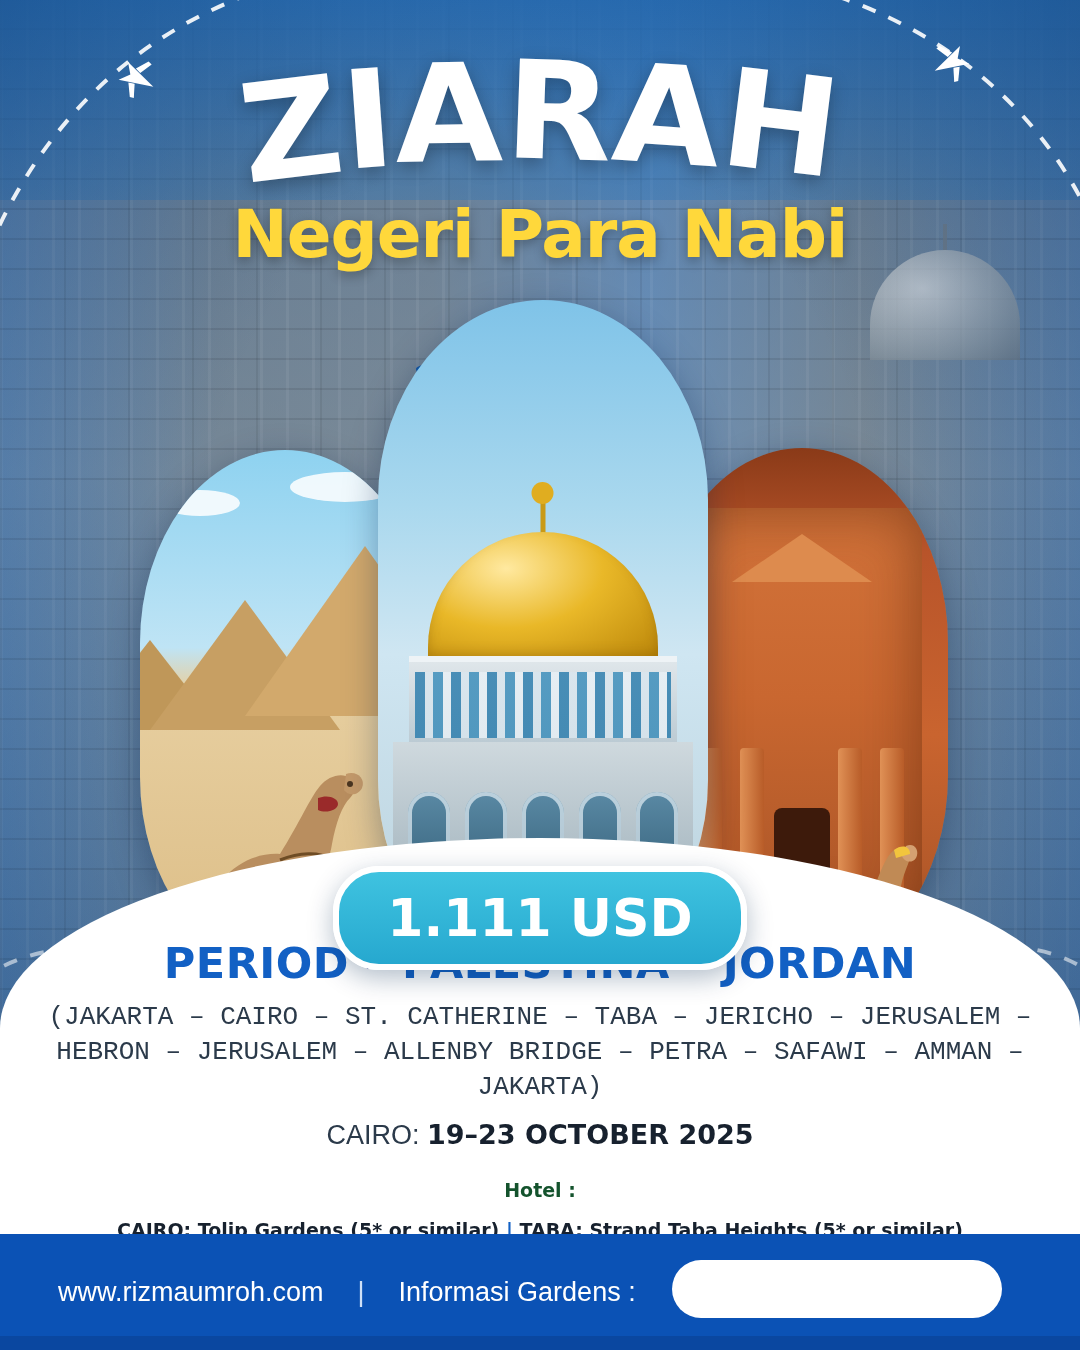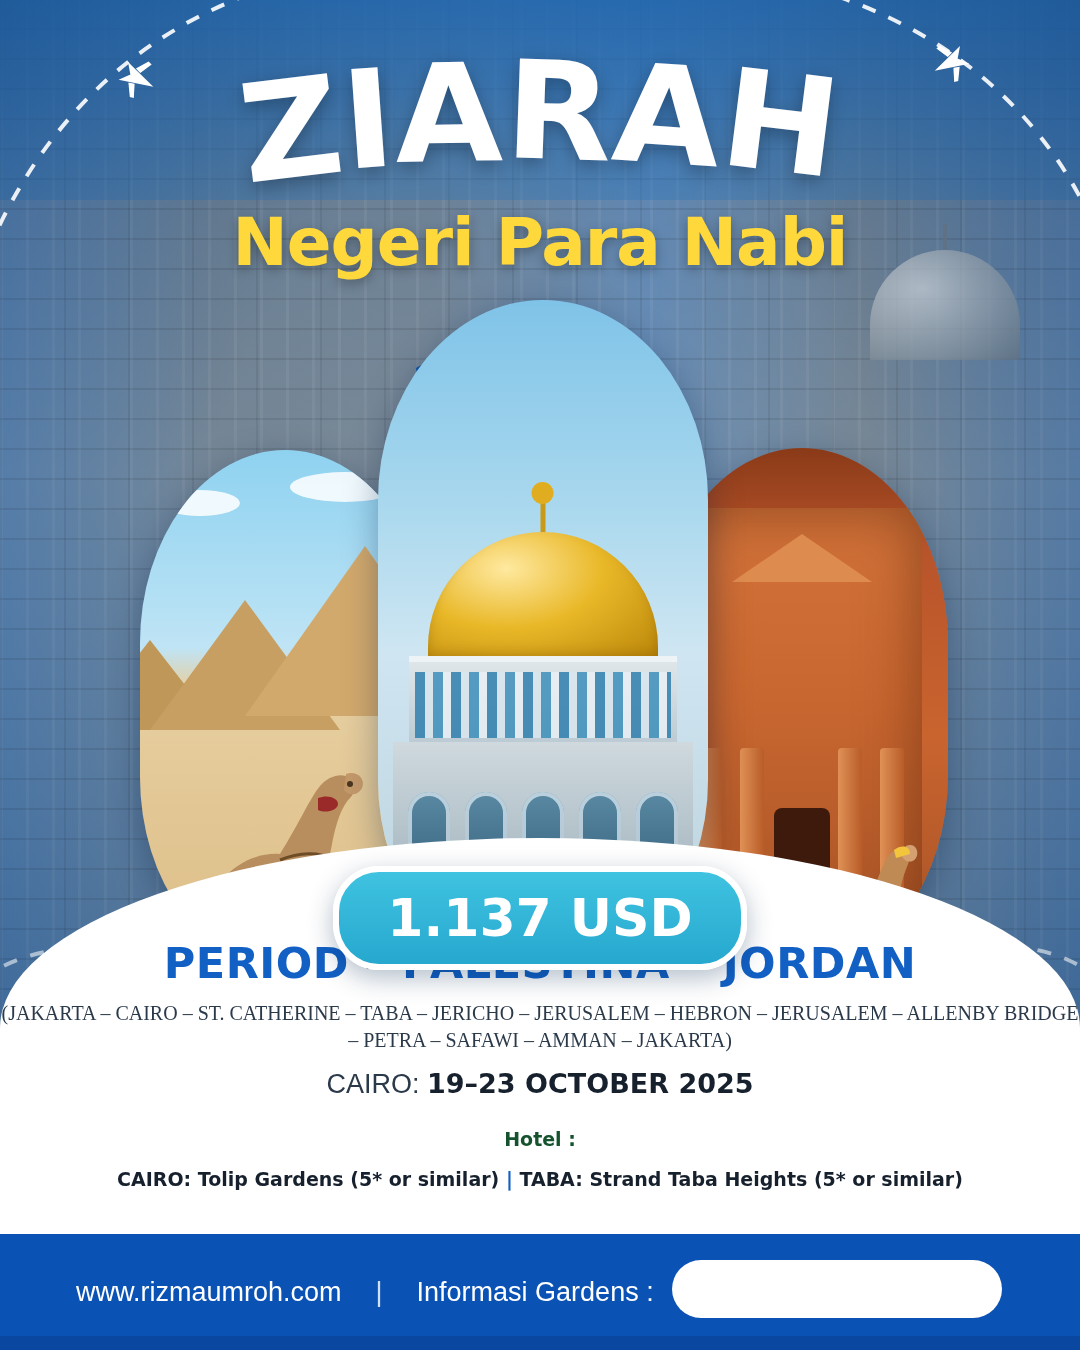--- a/index.html
+++ b/index.html
@@ -99,21 +99,21 @@
     display: inline-block;
   }
   .ziarah .l1 { transform: rotate(-7deg) translateY(14px); }
   .ziarah .l2 { transform: rotate(-4deg) translateY(4px); }
   .ziarah .l3 { transform: rotate(-1deg) translateY(-2px); }
   .ziarah .l4 { transform: rotate(2deg)  translateY(-4px); }
   .ziarah .l5 { transform: rotate(4deg)  translateY(0px); }
   .ziarah .l6 { transform: rotate(7deg)  translateY(8px); }
 
   .subhead {
-    margin-top: 20px;
+    margin-top: 12px;
     font-family: "DejaVu Sans", sans-serif;
     font-weight: bold;
     font-size: 66px;
     color: #ffd83b;
     text-shadow: 0 4px 12px rgba(0,0,0,0.30);
     letter-spacing: -1px;
   }
 
   
   .logo {
@@ -382,22 +382,22 @@
   .route-title {
     font-family: "DejaVu Sans", sans-serif;
     font-weight: bold;
     font-size: 43px;
     color: #1260c4;
     letter-spacing: 0.5px;
   }
   .route-title .dash { color: #2d3a8c; }
   .route-sub {
     margin-top: 12px;
-    font-family: Liberation Serif, serif;
-    font-size: 20px;
+    font-family: Liberation Mono, monospace;
+    font-size: 26px;
     color: #2b3a4a;
     line-height: 1.35;
   }
   .period {
     margin-top: 14px;
     font-family: "Liberation Sans", sans-serif;
     font-size: 27px;
     color: #2b3a4a;
   }
   .period b {
@@ -426,21 +426,21 @@
     left: 0;
     bottom: 0;
     width: 1080px;
     height: 116px;
     background: #0b52b5;
     z-index: 7;
     display: flex;
     align-items: center;
   }
   .footer-web {
-    margin-left: 76px;
+    margin-left: 58px;
     font-family: "Liberation Sans", sans-serif;
     font-size: 27px;
     color: #ffffff;
   }
   .footer-div {
     margin: 0 34px;
     font-family: "Liberation Sans", sans-serif;
     font-size: 27px;
     color: #cfe0f7;
   }
@@ -588,21 +588,21 @@
         <b>19–23 OCTOBER 2025</b>
       </div>
       <div class="hotel-head">Hotel :</div>
       <div class="hotel-line">
         <span>CAIRO: Tolip Gardens (5* or similar)</span><span class="sep"> | </span><span>TABA: Strand Taba Heights (5* or similar)</span>
       </div>
     </div>
   </div>
 
   <div class="price-pill">
-    <span class="price-text">1.137 USD</span>
+    <span class="price-text">1.111 USD</span>
   </div>
 
   <div class="footer">
     <span class="footer-web">www.rizmaumroh.com</span>
     <span class="footer-div">|</span>
     <span class="footer-info">Informasi Gardens :</span>
     <div class="footer-contact"></div>
   </div>
   <div class="footer-strip"></div>
 

